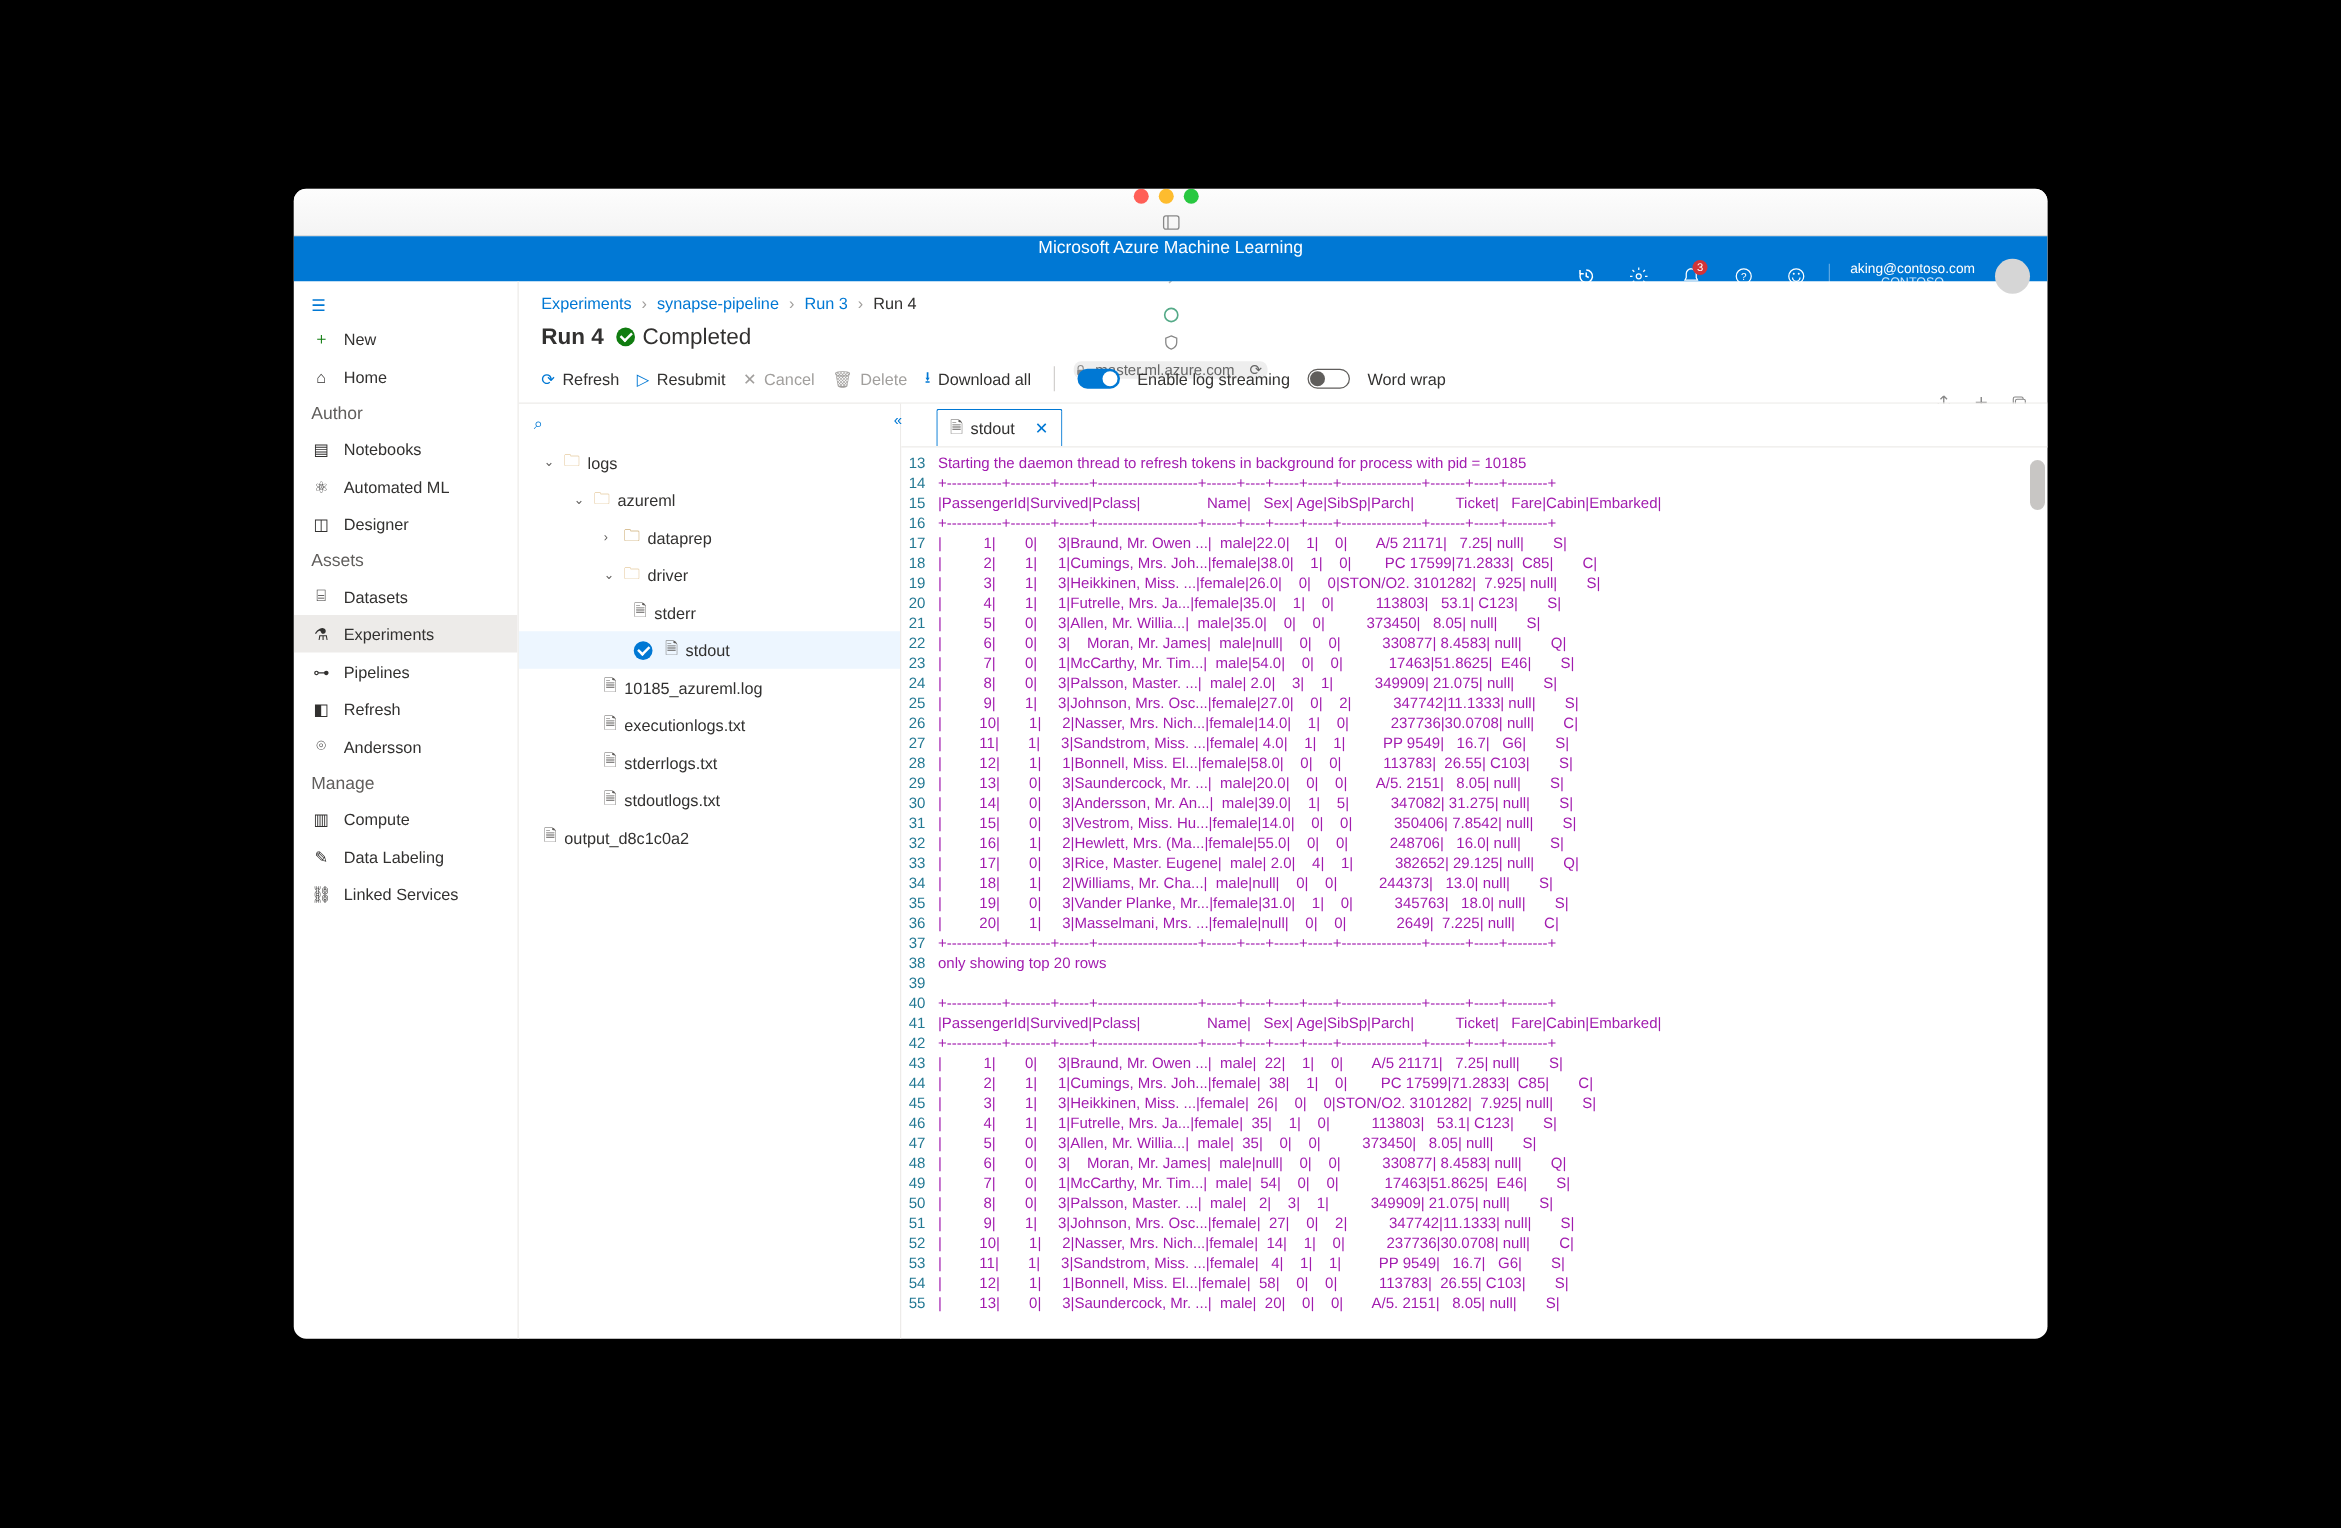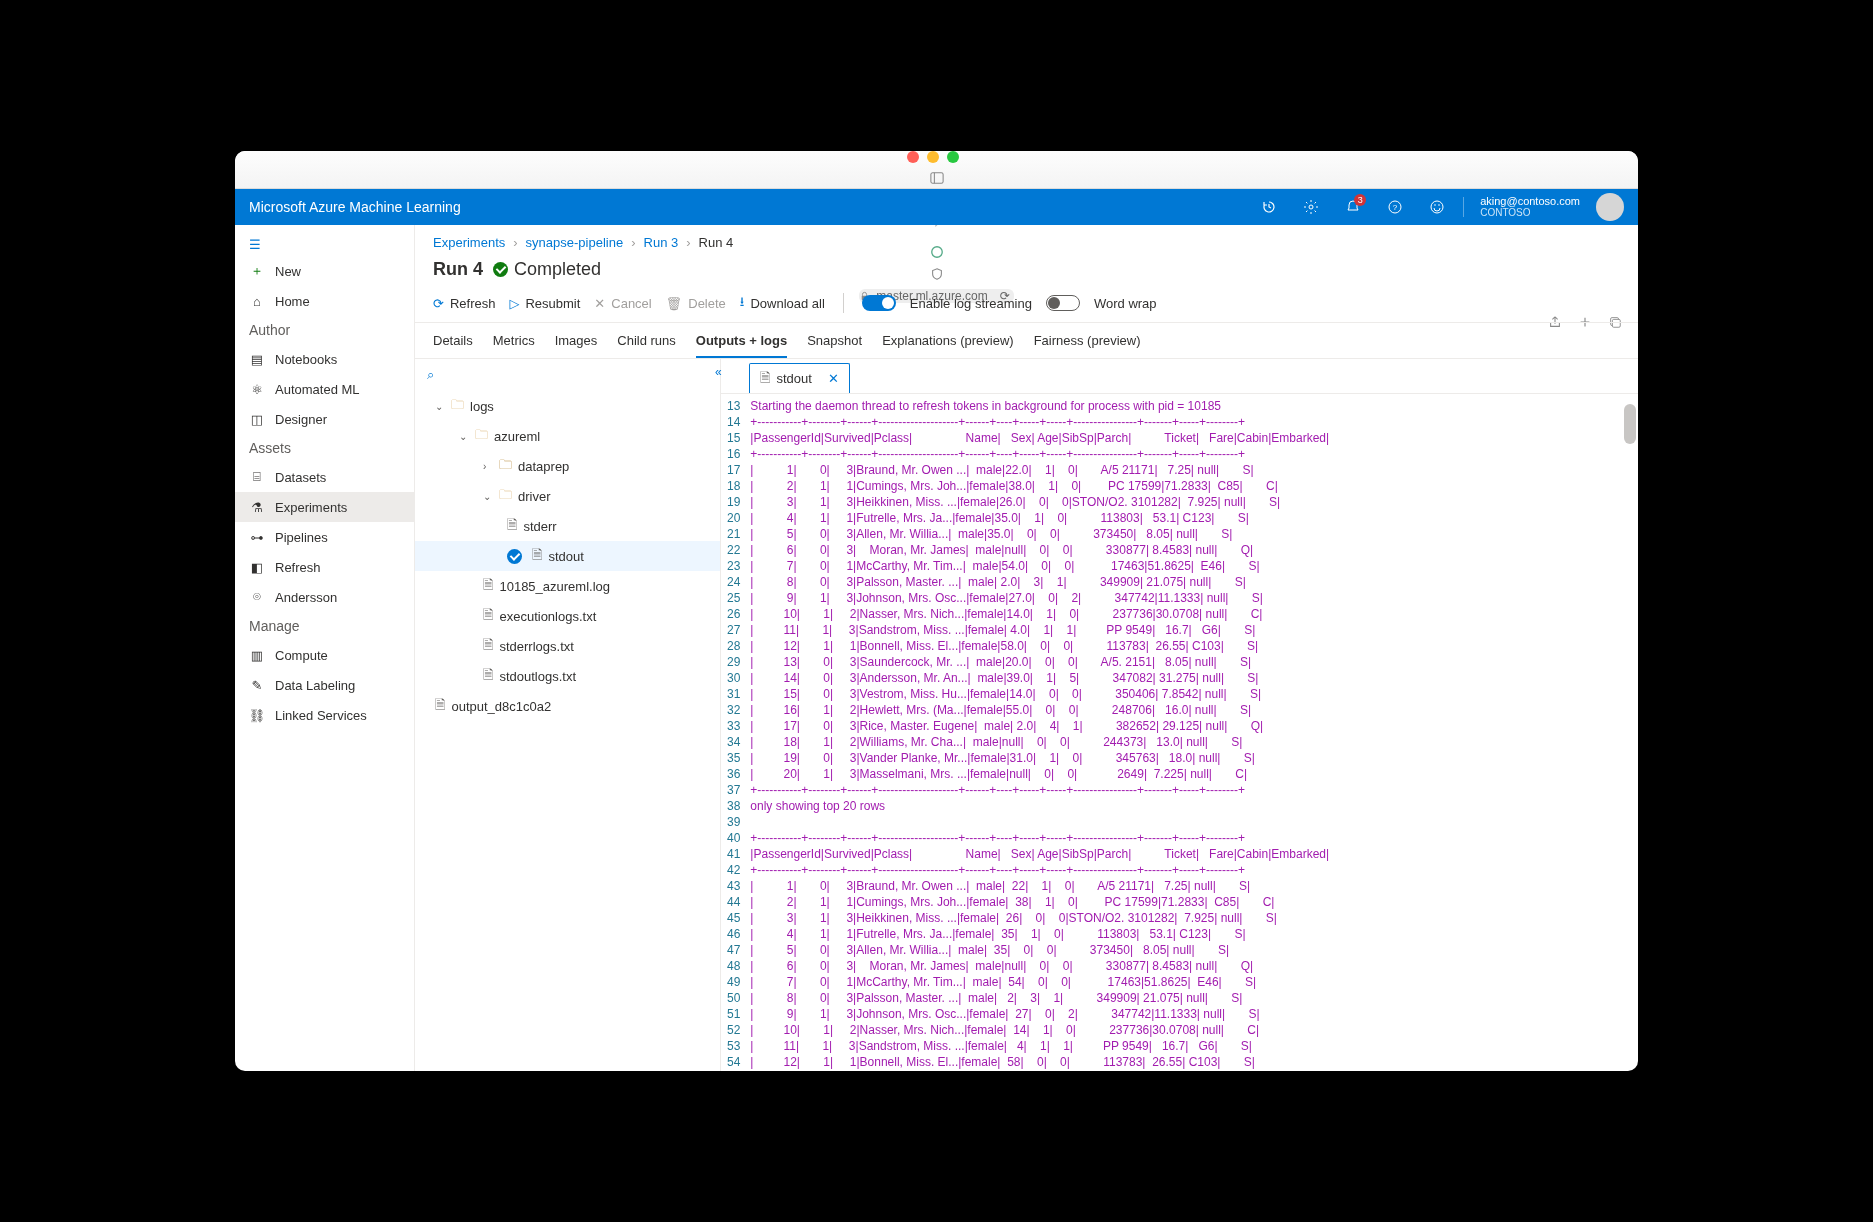--- a/index.html
+++ b/index.html
@@ -8,28 +8,28 @@
   
   .macchrome{height:38px;background:linear-gradient(#fdfdfd,#f4f4f4);display:flex;align-items:center;padding:0 12px;border-bottom:1px solid #dcdcdc;gap:8px;flex-direction:column;}
   .traffic{display:flex;gap:8px;margin-right:8px;}
   .tl{width:12px;height:12px;border-radius:50%;}
   .tl.r{background:#ff5f57;} .tl.y{background:#febc2e;} .tl.g{background:#28c840;}
   .chromebtn{width:22px;height:22px;border-radius:4px;display:flex;align-items:center;justify-content:center;color:#888;}
   .chromebtn svg{width:14px;height:14px;}
   .urlbar{flex:1;max-width:560px;margin:0 auto;height:26px;background:#eee;border-radius:6px;display:flex;align-items:center;justify-content:center;gap:6px;font-size:12px;color:#666;}
   .chromeR{display:flex;gap:8px;margin-left:auto;}
   
-  .azhead{height:36px;background:#0078d4;color:#fff;display:flex;align-items:center;padding:0 14px;font-size:14px;}
+  .azhead{height:36px;background:#0078d4;color:#fff;display:flex;align-items:center;padding:0 14px;font-size:14px;flex-direction:column;}
   .azhead .brand{font-weight:500;}
   .azhead .hicons{margin-left:auto;display:flex;align-items:center;gap:10px;}
   .hicon{width:32px;height:32px;display:flex;align-items:center;justify-content:center;position:relative;cursor:pointer;}
   .hicon svg{width:16px;height:16px;fill:#fff;}
   .badge{position:absolute;top:3px;right:3px;background:#d13438;color:#fff;font-size:9px;border-radius:7px;min-width:12px;height:12px;display:flex;align-items:center;justify-content:center;padding:0 2px;}
   .divider{width:1px;height:20px;background:rgba(255,255,255,.35);}
-  .acct{text-align:left;font-size:11px;line-height:12px;margin-left:6px;}
+  .acct{text-align:center;font-size:11px;line-height:12px;margin-left:6px;}
   .acct .org{opacity:.8;font-size:10px;}
   .avatar{width:28px;height:28px;border-radius:50%;background:#d6d6d6;margin-left:6px;}
   
   .appbody{flex:1;display:flex;min-height:0;}
   .sidebar{width:180px;border-right:1px solid #edebe9;padding:8px 0;overflow:hidden;font-size:13px;}
   .sbHam{padding:4px 14px;color:#0078d4;}
   .sbItem{display:flex;align-items:center;gap:10px;height:30px;padding:0 14px;cursor:pointer;}
   .sbItem.sel{background:#edebe9;}
   .sbItem .ic{width:16px;height:16px;display:flex;align-items:center;justify-content:center;}
   .sbGroup{padding:6px 14px;font-size:14px;color:#605e5c;}
@@ -297,30 +297,20 @@
         <div class="tsep"></div>
         <div class="toggle">
             <div class="knob"></div>
           </div>
         <span>Enable log streaming</span>
         <div class="toggle off">
             <div class="knob"></div>
           </div>
         <span>Word wrap</span>
       </div>
-      <div class="tabs" id="tabs">
-          <div class="tab">Details</div>
-          <div class="tab">Metrics</div>
-          <div class="tab">Images</div>
-          <div class="tab">Child runs</div>
-          <div class="tab active">Outputs + logs</div>
-          <div class="tab">Snapshot</div>
-          <div class="tab">Explanations (preview)</div>
-          <div class="tab">Fairness (preview)</div>
-        </div>
 
       <div class="split">
         <div class="filepane">
           <div class="search">⌕</div>
           <div class="tree">
             <div class="tn ind1">
                 <span class="caret">⌄</span>
                 <span class="folder">🗀</span>
                 <span>logs</span>
               </div>

